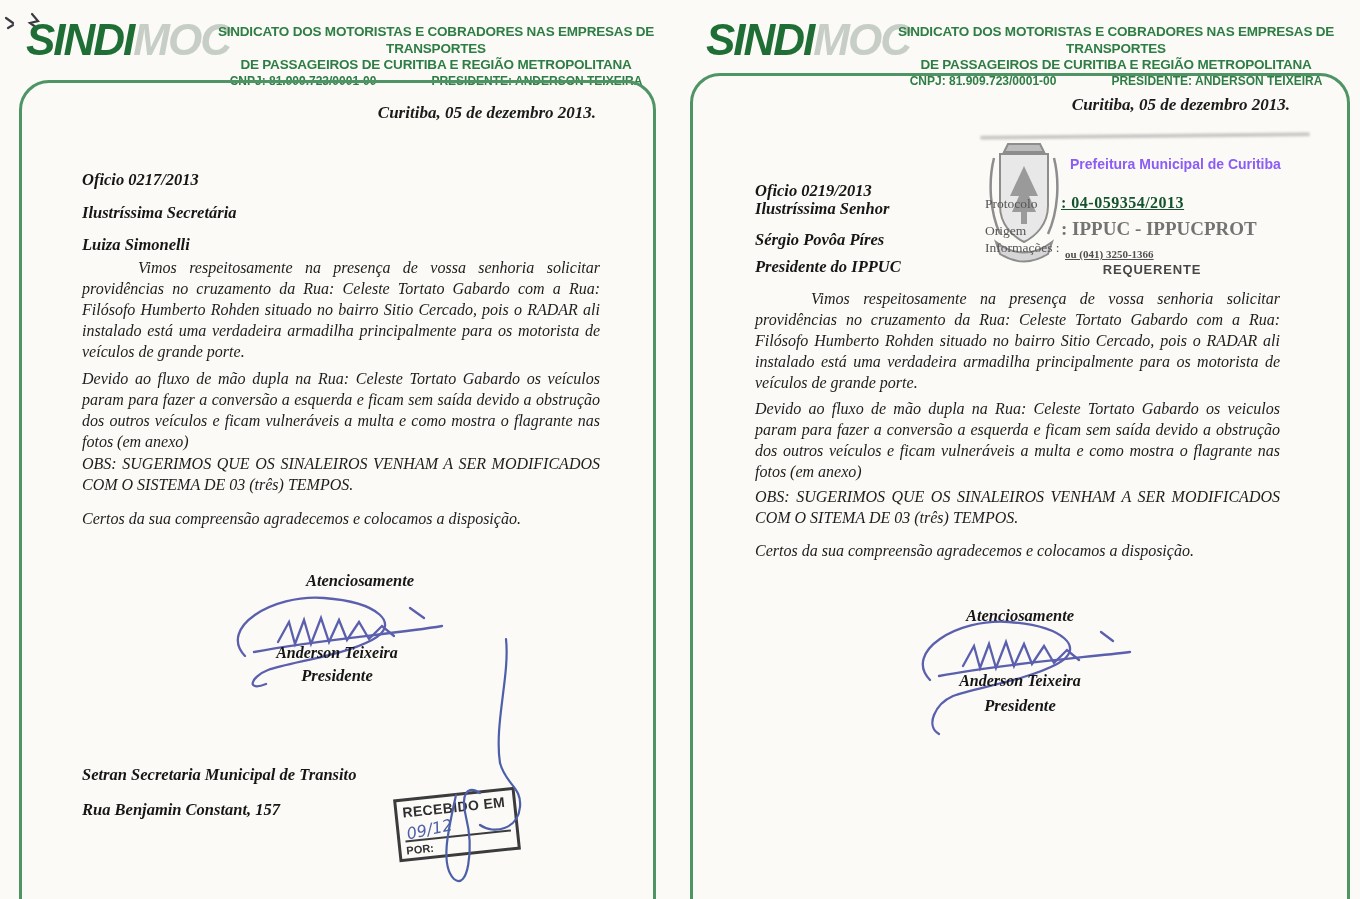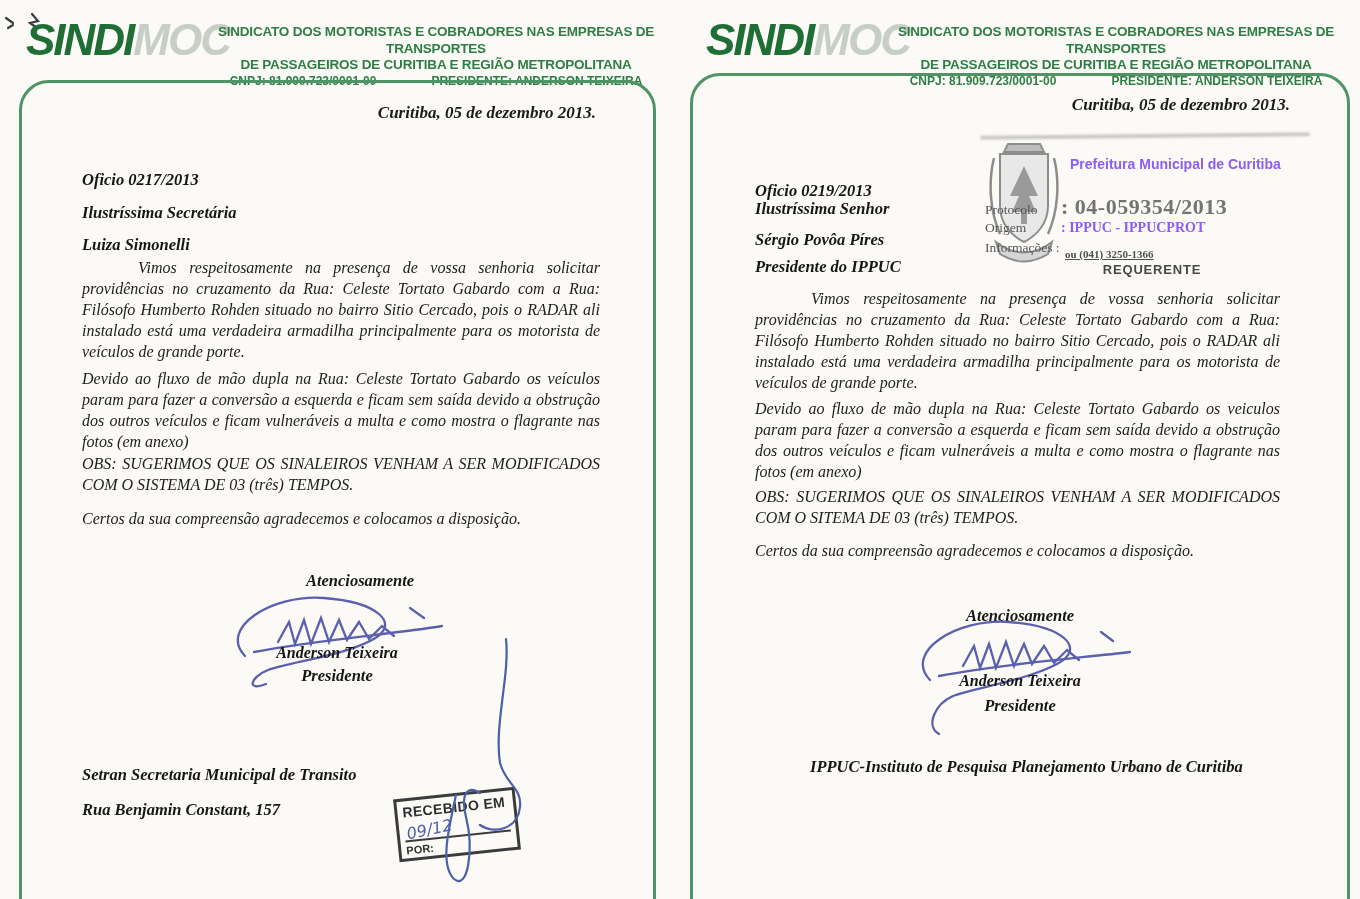--- a/index.html
+++ b/index.html
@@ -44,22 +44,22 @@
   .received-stamp .rs-dateline { border-bottom:2px solid #3b3b3e; height:22px; position:relative; }
   .received-stamp .rs-date { position:absolute; left:2px; top:2px; font-size:16px; font-style:italic;
                              color:#4d5fa8; transform:rotate(-6deg); font-family:"DejaVu Sans",sans-serif; }
   .received-stamp .rs-por { font-size:11px; font-weight:bold; margin-top:2px; }
 
   
   .proto { position:absolute; font-family:"Liberation Sans","DejaVu Sans",sans-serif; color:#5f5f5f; }
   .proto-org { font-size:14px; font-weight:bold; color:#8b5cf6; }
   .proto-row { position:absolute; white-space:nowrap; }
   .proto-label { font-size:13.5px; color:#555; display:inline-block; }
-  .proto-val-big { font-size:22px; font-weight:bold; color:#737373; letter-spacing:0.5px; }
-  .proto-val { font-size:14px; font-weight:bold; color:#8b5cf6; }
+  .proto-val-big { font-size:16px; font-weight:bold; color:#14532d; letter-spacing:0.5px;text-decoration:underline; }
+  .proto-val { font-size:19px; font-weight:bold; color:#737373; }
   .proto-link { font-size:10.5px; font-weight:bold; color:#7b7fd4; text-decoration:underline; }
   .proto-phone { font-size:11px; font-weight:bold; color:#4f4f4f; text-decoration:underline; }
   .requerente { position:absolute; font-family:"Liberation Sans","DejaVu Sans",sans-serif;
                 font-size:13px; font-weight:600; color:#474747; letter-spacing:0.8px; }
   .smudge { position:absolute; background:#8f8f8f; opacity:0.45; filter:blur(1px); border-radius:2px; }
 </style>
 </head>
 <body>
 
 <div class="scan">
@@ -194,15 +194,14 @@
       <g stroke="#5a5fae" stroke-width="2.3" fill="none" stroke-linecap="round">
         <path d="M25,62 C-2,34 52,0 104,4 C158,8 182,30 152,46 C122,62 70,70 48,78 C30,86 20,108 34,116"></path>
         <path d="M58,48 l11,-20 l6,22 l9,-24 l7,24 l10,-26 l8,24 l10,-22 l8,20 l12,-18 l10,17 l13,-13 l12,10"></path>
         <path d="M34,58 C95,46 175,40 225,34"></path>
         <path d="M196,14 l12,9"></path>
       </g>
     </svg>
     <div class="center-line" style="top:672px; left:80px; width:520px; font-size:16px; font-weight:bold;">Anderson Teixeira</div>
     <div class="center-line" style="top:696px; left:80px; width:520px; font-size:16.5px; font-weight:bold;">Presidente</div>
 
-    <div class="line-bi" style="top:757px; left:130px; font-weight:600;">IPPUC-Instituto de Pesquisa Planejamento Urbano de Curitiba</div>
   </div>
 </div>
 
 </body></html>

